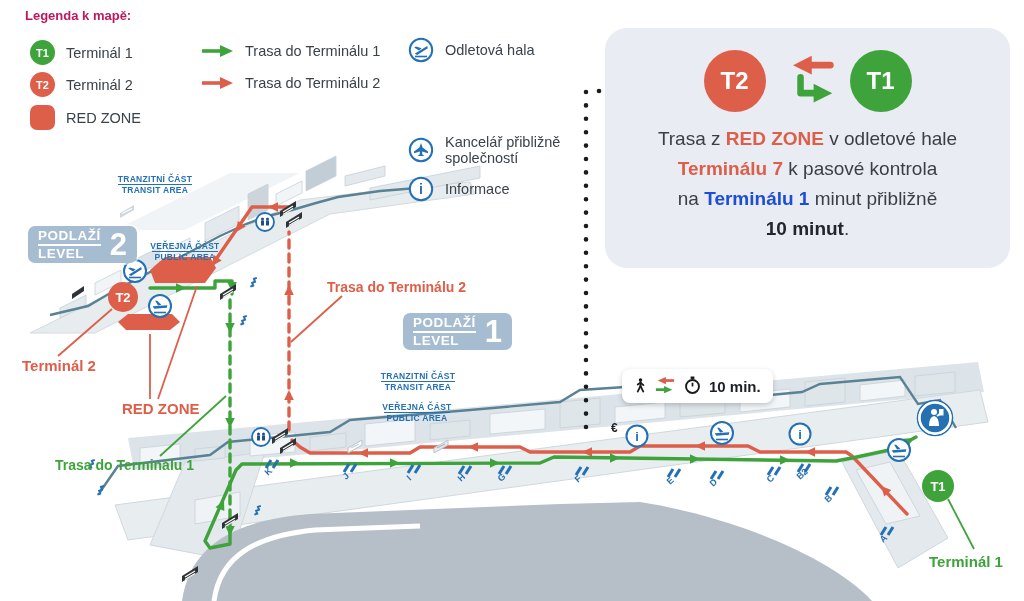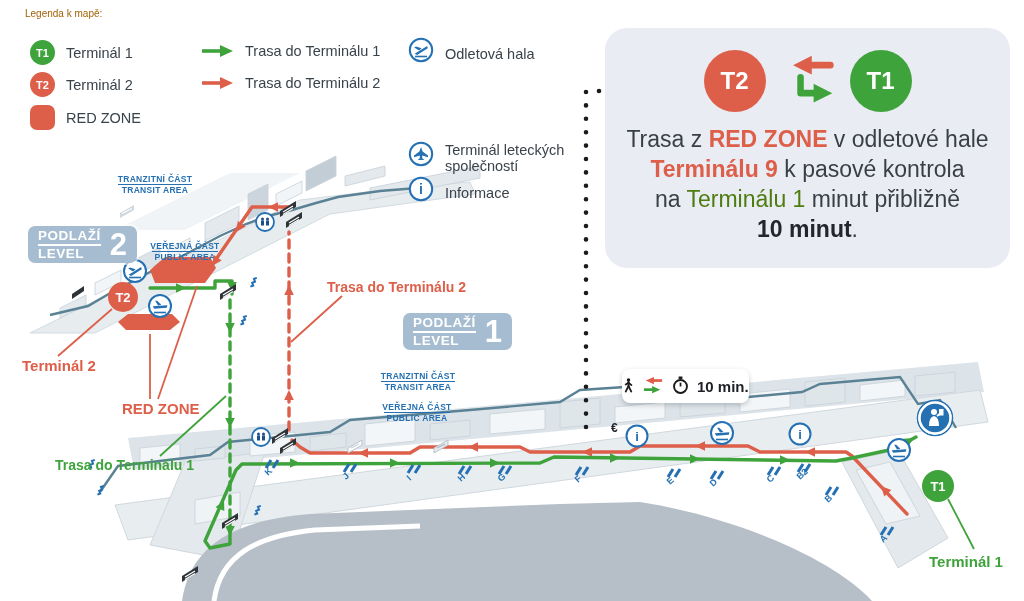--- a/index.html
+++ b/index.html
@@ -1,43 +1,43 @@
 <!DOCTYPE html>
 <html><head>
 <meta charset="utf-8">
 <style>
   html,body{margin:0;padding:0;background:#fff;}
   .page{position:relative;width:1024px;height:601px;background:#ffffff;overflow:hidden;
         font-family:"Liberation Sans",sans-serif;}
   
-  .legend-title{position:absolute;left:25px;top:8px;font-size:10px;font-weight:normal;color:#a16207;}
+  .legend-title{position:absolute;left:25px;top:8px;font-size:13px;font-weight:bold;color:#be185d;}
   .lg-row{position:absolute;display:flex;align-items:center;gap:11px;}
   .lg-label{font-size:14.5px;color:#3a424a;}
   .badge-circle{width:25px;height:25px;border-radius:50%;display:flex;align-items:center;justify-content:center;
         color:#fff;font-weight:bold;font-size:11px;}
   .badge-square{width:25px;height:25px;border-radius:7px;}
-  .fac-label{font-size:14.5px;color:#3a424a;max-width:160px;line-height:16px;margin-top:8px;}
+  .fac-label{font-size:14.5px;color:#3a424a;max-width:160px;line-height:16px;}
   
   .info-panel{position:absolute;left:605px;top:28px;width:405px;height:240px;background:#e9ecf3;border-radius:22px;}
   .info-circles{display:flex;align-items:center;justify-content:center;gap:14px;margin-top:22px;}
   .big-circle{width:62px;height:62px;border-radius:50%;display:flex;align-items:center;justify-content:center;
         color:#fff;font-weight:bold;font-size:24px;}
-  .info-text{margin-top:12px;text-align:center;font-size:23px;line-height:30px;color:#3a3f46;}
+  .info-text{margin-top:12px;text-align:center;font-size:19px;line-height:30px;color:#3a3f46;}
   .red-b{color:#dd5f4a;font-weight:bold;}
-  .green-b{color:#4d7c0f;font-weight:normal;}
+  .green-b{color:#1d4ed8;font-weight:bold;}
   .dark-b{color:#23262b;font-weight:bold;}
   
   .lvl-badge{position:absolute;background:#a6bcd0;border-radius:7px;color:#fff;display:flex;align-items:center;
         justify-content:center;gap:9px;padding:0 10px;height:37px;box-shadow:0 0 0 2px rgba(255,255,255,.6);}
   .lvl-words{display:flex;flex-direction:column;line-height:15px;font-size:13.5px;font-weight:bold;letter-spacing:.5px;}
   .lvl-words .u{border-bottom:2px solid #fff;padding-bottom:1px;}
   .lvl-num{font-size:31px;font-weight:bold;}
   
   .time-badge{position:absolute;left:622px;top:369px;height:34px;background:#fff;border-radius:8px;
-        box-shadow:0 2px 5px rgba(40,50,60,.25);display:flex;align-items:center;gap:7px;padding:0 0;}
+        box-shadow:0 2px 5px rgba(40,50,60,.25);display:flex;align-items:center;gap:7px;padding:0 12px;}
   .time-label{font-size:15px;font-weight:bold;color:#1d2025;}
   svg text{font-family:"Liberation Sans",sans-serif;}
 </style>
 </head>
 <body>
 
 <div class="page">
 
   <svg width="1024" height="601" viewBox="0 0 1024 601" style="position:absolute;left:0;top:0">
     <defs></defs>
@@ -469,21 +469,21 @@
         </g>
       <line x1="-6" y1="6.5" x2="6" y2="6.5" stroke="#2470b3" stroke-width="1.6"></line>
     </svg>
     <div class="fac-label">Odletová hala</div>
   </div>
   <div class="lg-row" style="left:408px;top:134px">
     <svg width="26" height="26" viewBox="-13 -13 26 26">
       <circle r="11.2" fill="#fff" stroke="#2470b3" stroke-width="2"></circle>
       <path d="M0,-7 L1.6,-2.5 L7,1.5 L7,3.2 L1.2,1.4 L1.2,4.2 L3.4,6 L-3.4,6 L-1.2,4.2 L-1.2,1.4 L-7,3.2 L-7,1.5 L-1.6,-2.5 Z" fill="#2470b3"></path>
     </svg>
-    <div class="fac-label">Terminál leteckých společností</div>
+    <div class="fac-label">Kancelář přibližně společností</div>
   </div>
   <div class="lg-row" style="left:408px;top:176px">
     <svg width="26" height="26" viewBox="-13 -13 26 26">
       <circle r="11.2" fill="#fff" stroke="#2470b3" stroke-width="2"></circle>
       <text y="5" text-anchor="middle" font-family="Liberation Serif, serif" font-size="14" font-weight="bold" fill="#2470b3">i</text>
     </svg>
     <div class="fac-label">Informace</div>
   </div>
 
   <div class="info-panel">
@@ -495,21 +495,21 @@
         <path d="M22,28 L22,45 L36,45" stroke="#3fa33c" stroke-width="7" fill="none" stroke-linecap="round" stroke-linejoin="round"></path>
         <polygon points="56,45 36,35 36,55" fill="#3fa33c"></polygon>
       </svg>
       <div class="big-circle" style="background:#3fa33c">T1</div>
     </div>
     <div class="info-text">
       <div>
         <span>Trasa z </span><span class="red-b">RED ZONE</span><span> v odletové hale</span>
       </div>
       <div>
-        <span class="red-b">Terminálu 9</span><span> k pasové kontrola</span>
+        <span class="red-b">Terminálu 7</span><span> k pasové kontrola</span>
       </div>
       <div>
         <span>na </span><span class="green-b">Terminálu 1</span><span> minut přibližně</span>
       </div>
       <div>
         <span class="dark-b">10 minut</span><span>.</span>
       </div>
     </div>
   </div>
 

